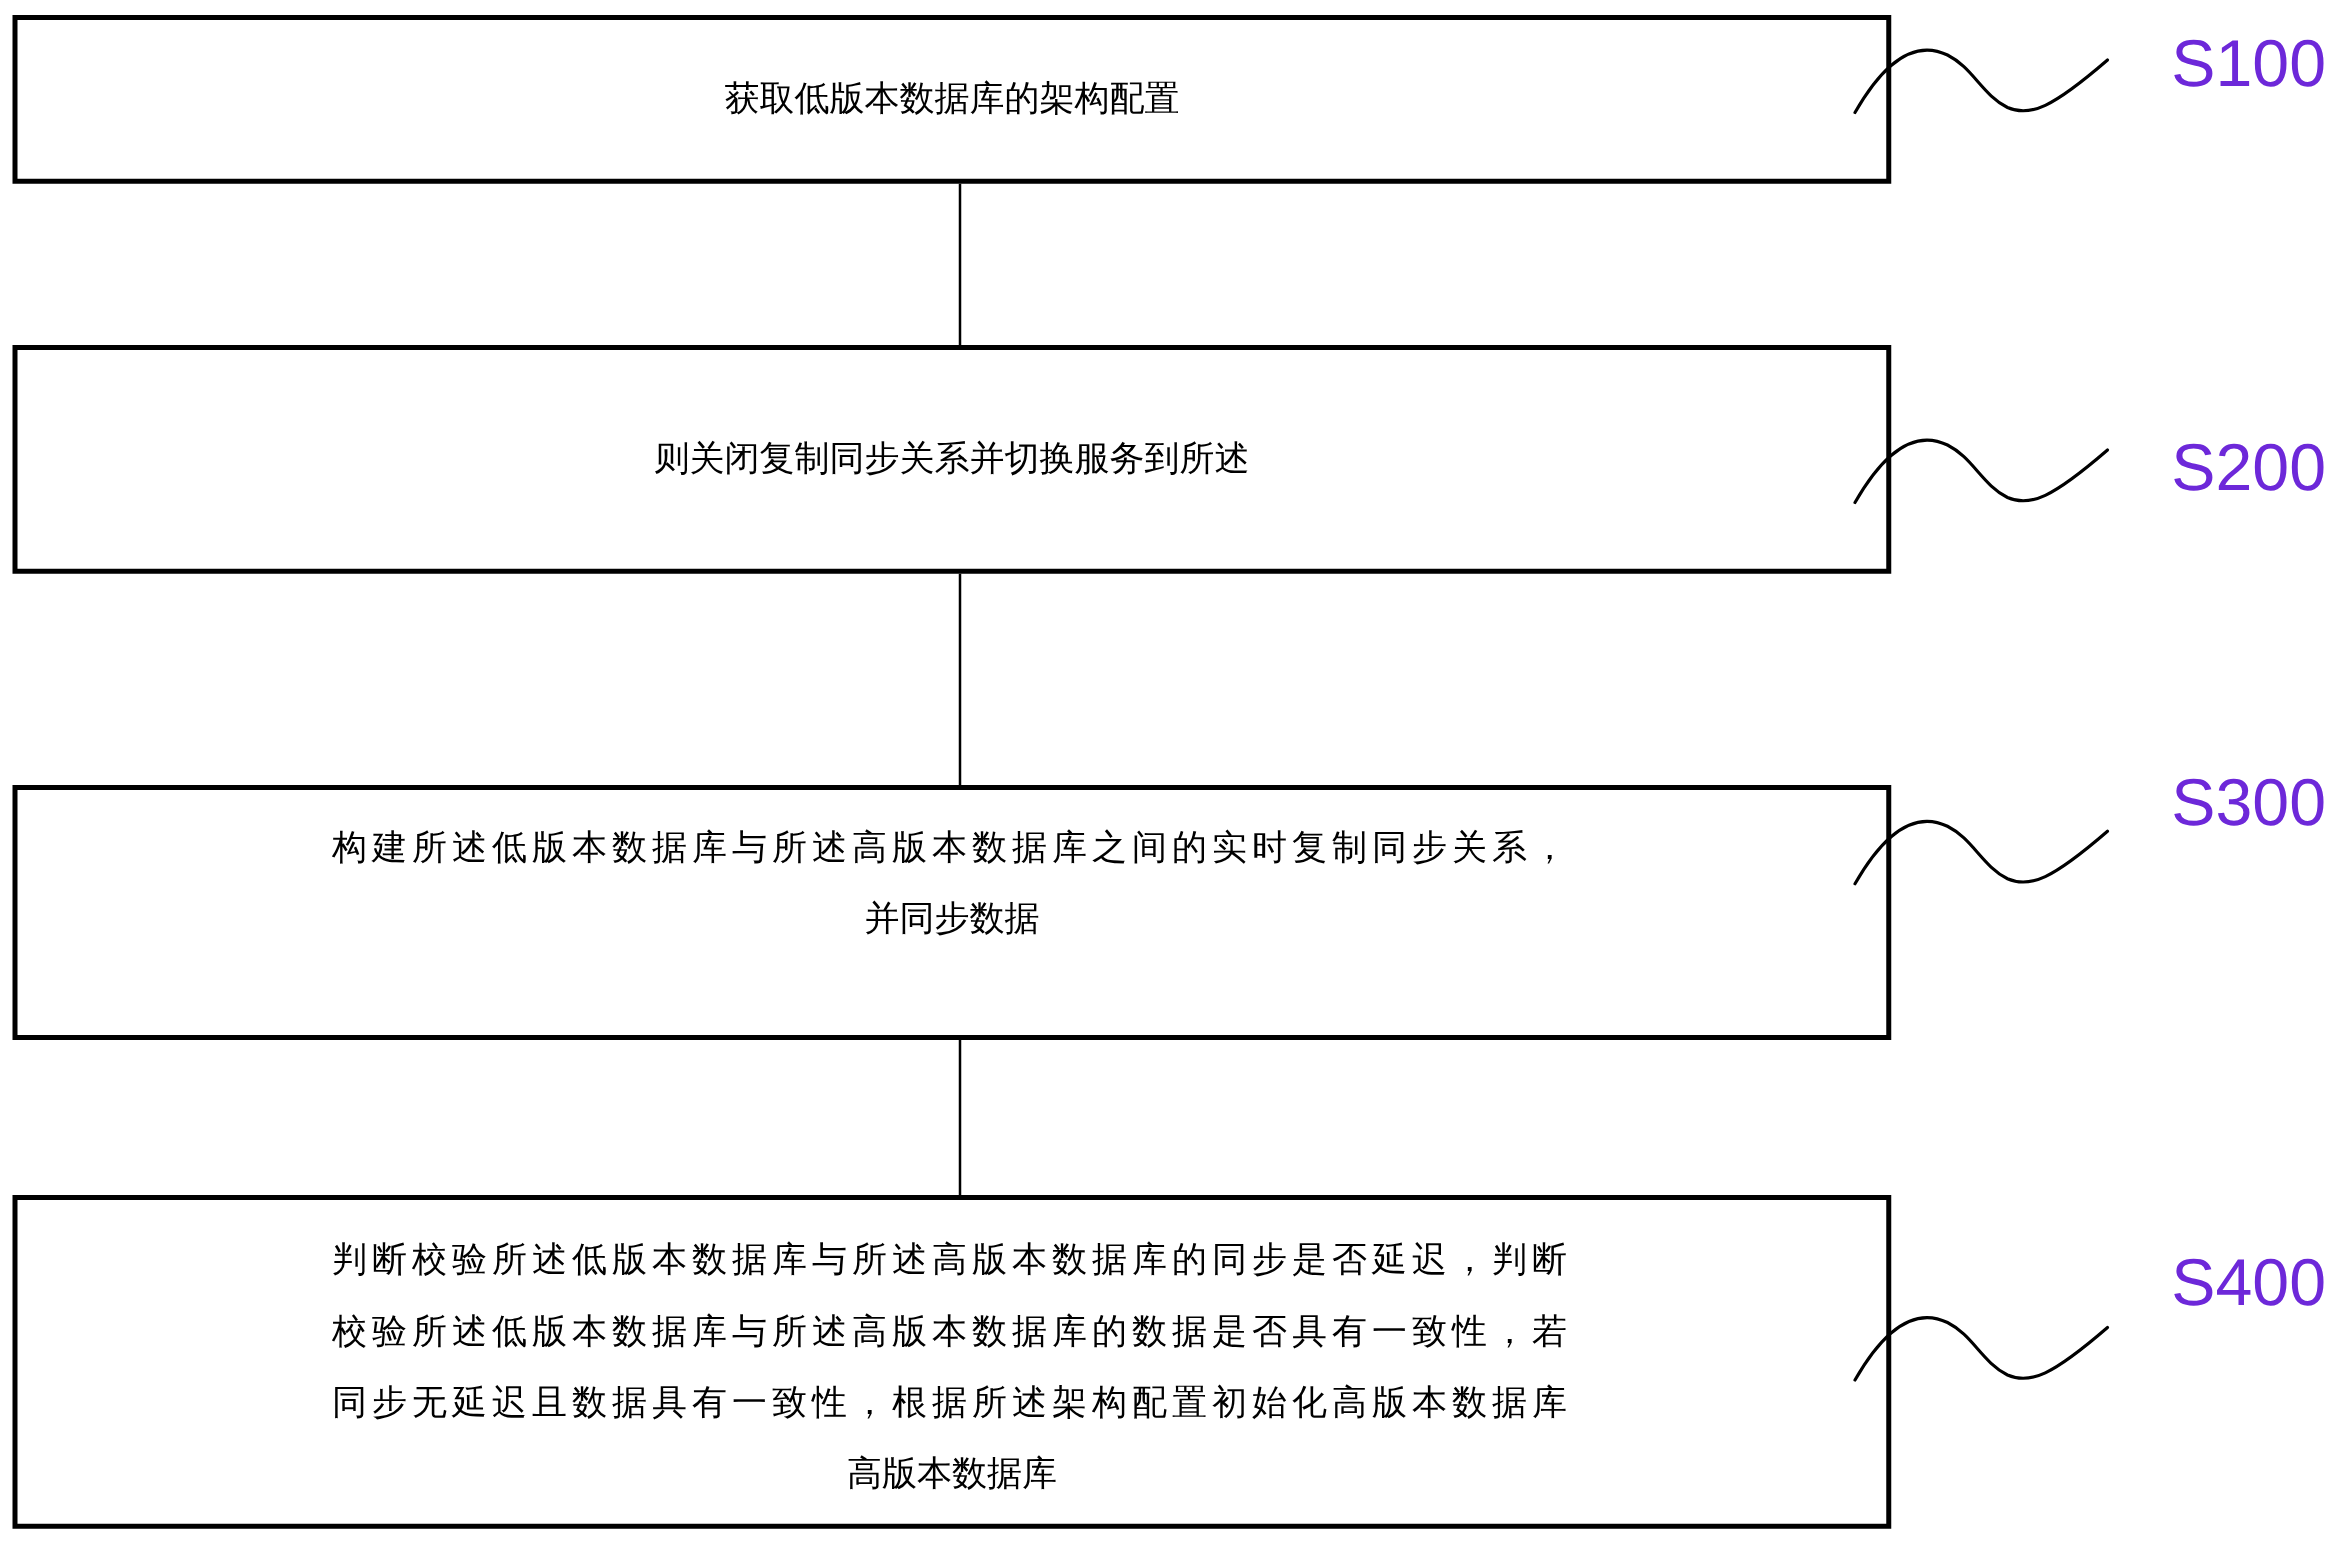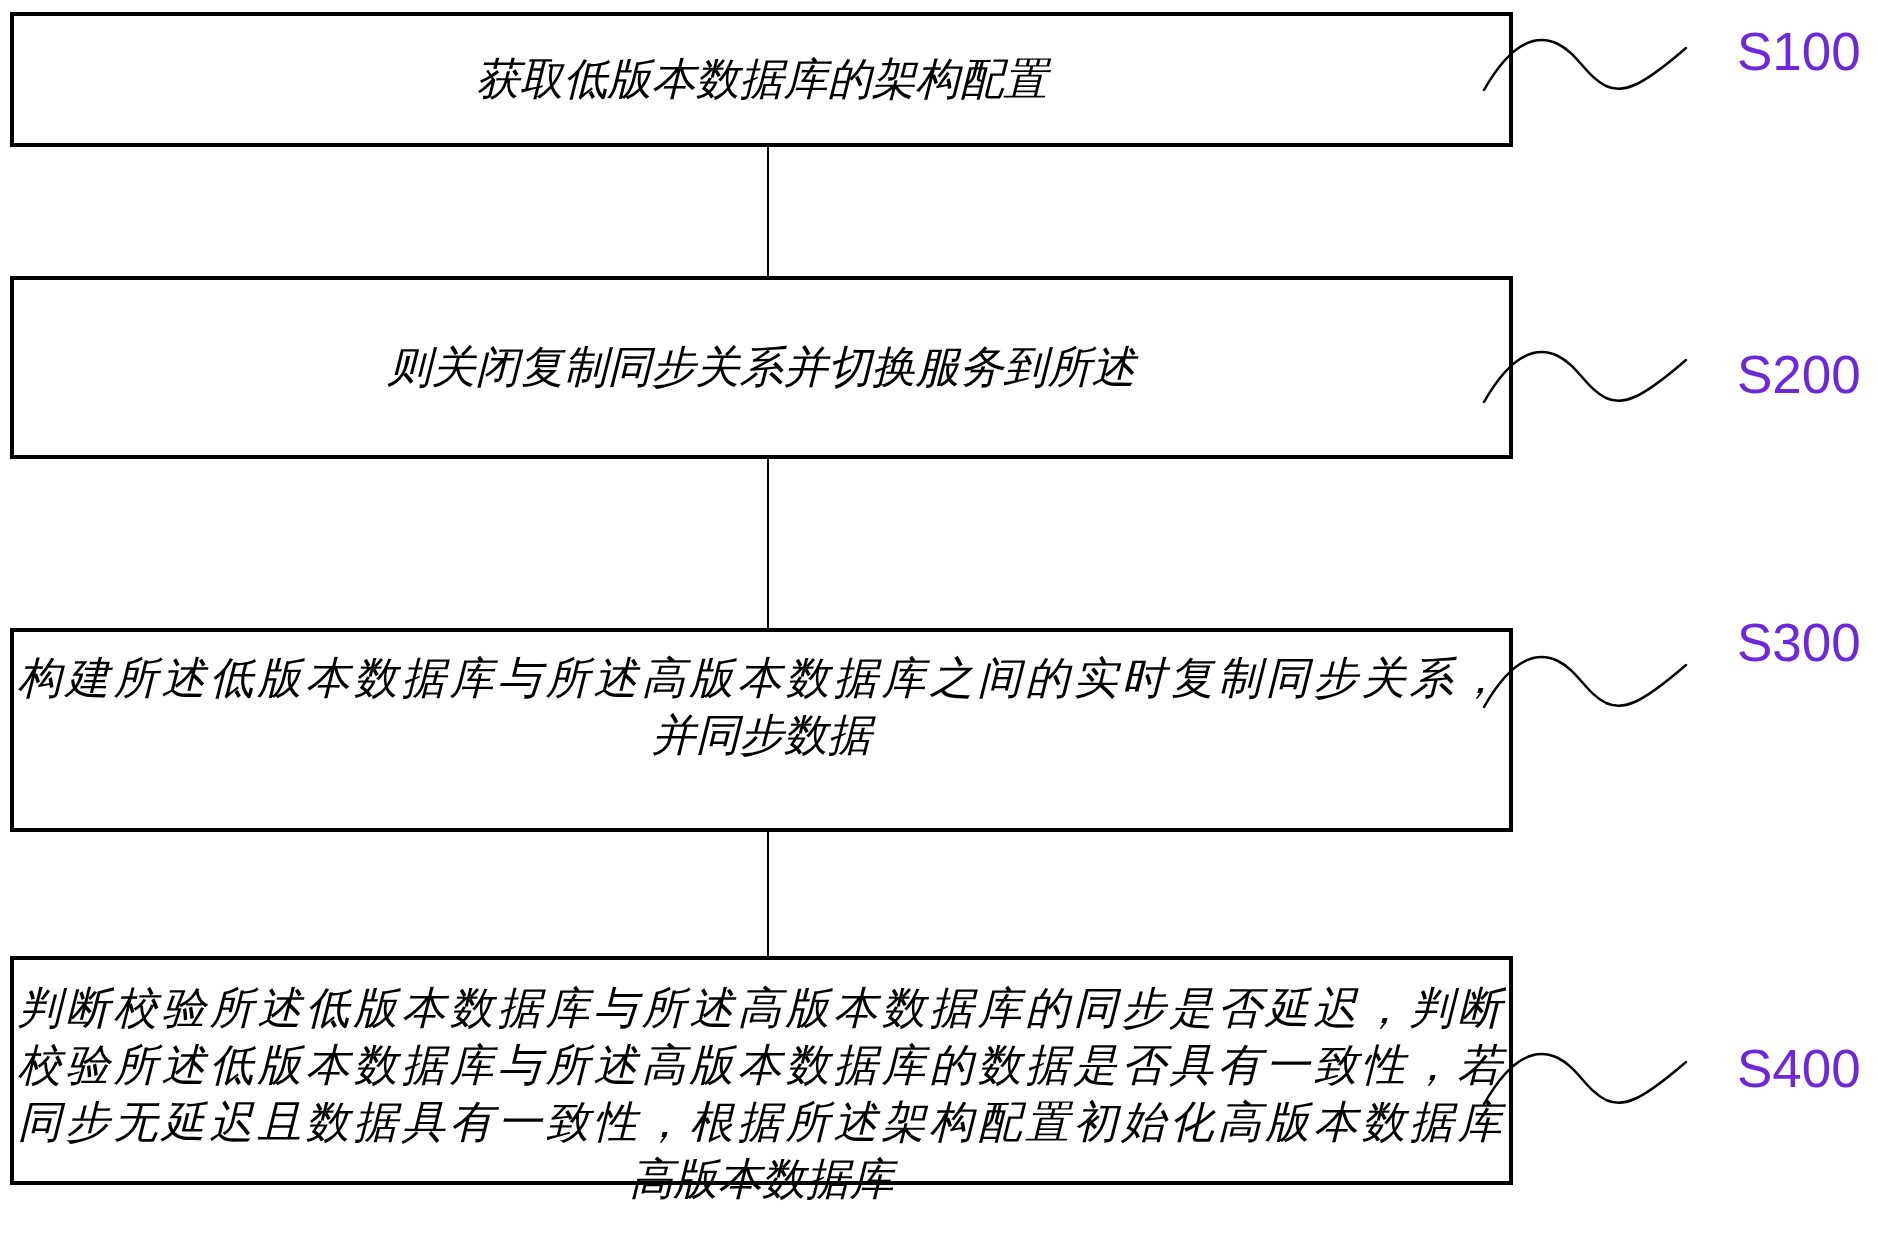--- a/index.html
+++ b/index.html
@@ -27,32 +27,31 @@
     flex-direction: column;
     justify-content: center;
     align-items: center;
   }
   .step-box.top-align {
     justify-content: flex-start;
   }
   .box-line {
     display: block;
     text-align: left;
-    font-size: 44px;
+    font-size: 28px;
     line-height: 57px;
     white-space: nowrap;
-    font-style: italic;
   }
   .spread {
     letter-spacing: 4px;
   }
   #box-s100 { top: 12px;  height: 135px; }
   #box-s200 { top: 276px; height: 183px; }
   #box-s300 { top: 628px; height: 204px; padding-top: 18px; }
-  #box-s400 { top: 956px; height: 229px; padding-top: 20px; }
+  #box-s400 { top: 956px; height: 267px; padding-top: 20px; }
 
   .connector {
     position: absolute;
     left: 767px;
     width: 2px;
     background: #000000;
   }
   #connector-1 { top: 147px; height: 129px; }
   #connector-2 { top: 459px; height: 169px; }
   #connector-3 { top: 832px; height: 124px; }
@@ -80,21 +79,21 @@
     width: 141px;
     font-family: "Liberation Sans", "DejaVu Sans", sans-serif;
     font-size: 53px;
     line-height: 53px;
     color: #6d28d9;
     white-space: nowrap;
   }
   #label-s100 { top: 25px; }
   #label-s200 { top: 348px; }
   #label-s300 { top: 616px; }
-  #label-s400 { top: 1042px; }
+  #label-s400 { top: 1000px; }
 </style>
 </head>
 <body>
 
 <div class="canvas">
 
   <div class="step-box" id="box-s100">
     <span class="box-line">获取低版本数据库的架构配置</span>
   </div>
 

